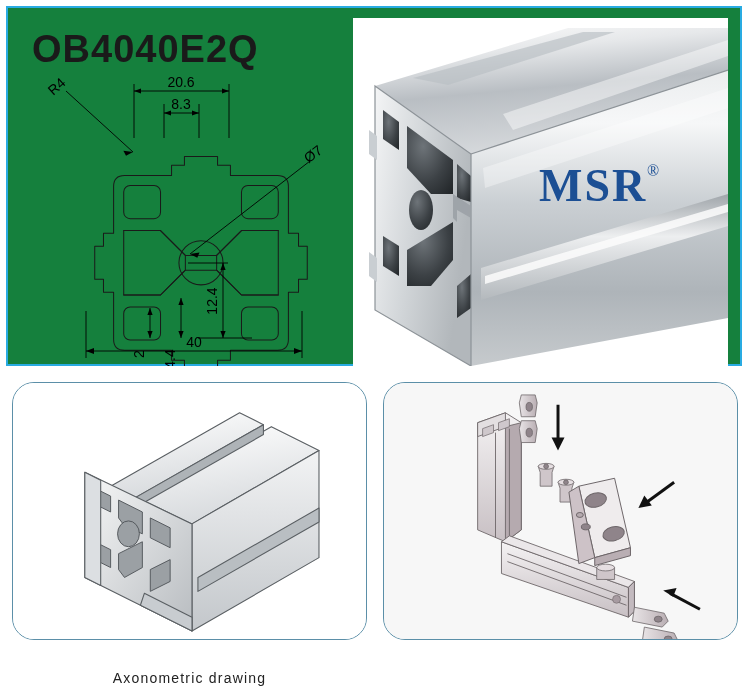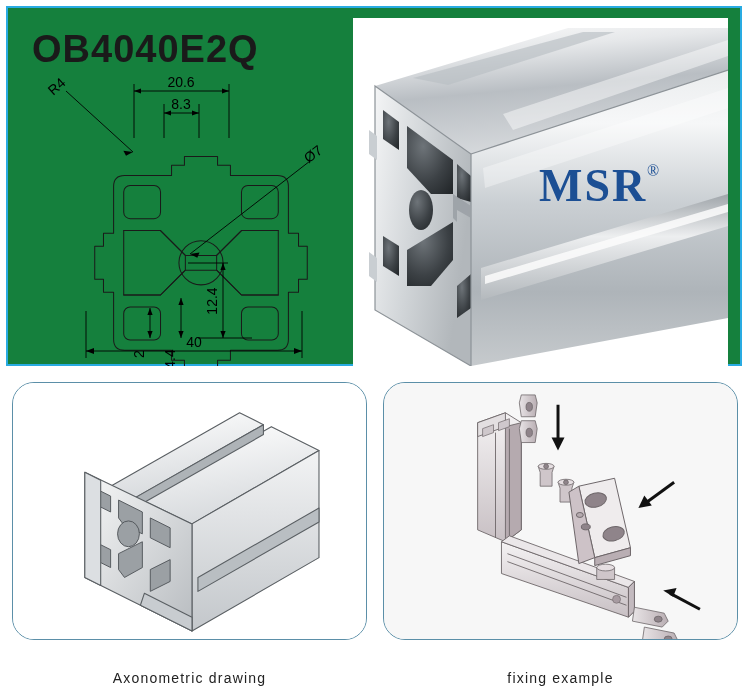--- a/index.html
+++ b/index.html
@@ -448,16 +448,15 @@
 
           <g stroke="#111" stroke-width="3" fill="#111">
             <line x1="318" y1="228" x2="288" y2="212"></line>
             <path d="M 281 209 l 13.5 -2.5 l -3.5 9 z" stroke="none"></path>
           </g>
         </g>
       </svg>
     </div>
 
     <div class="caption left">Axonometric drawing</div>
-    <div class="caption right">fixing example</div>
   </div>
 
 </div>
 
 </body></html>

